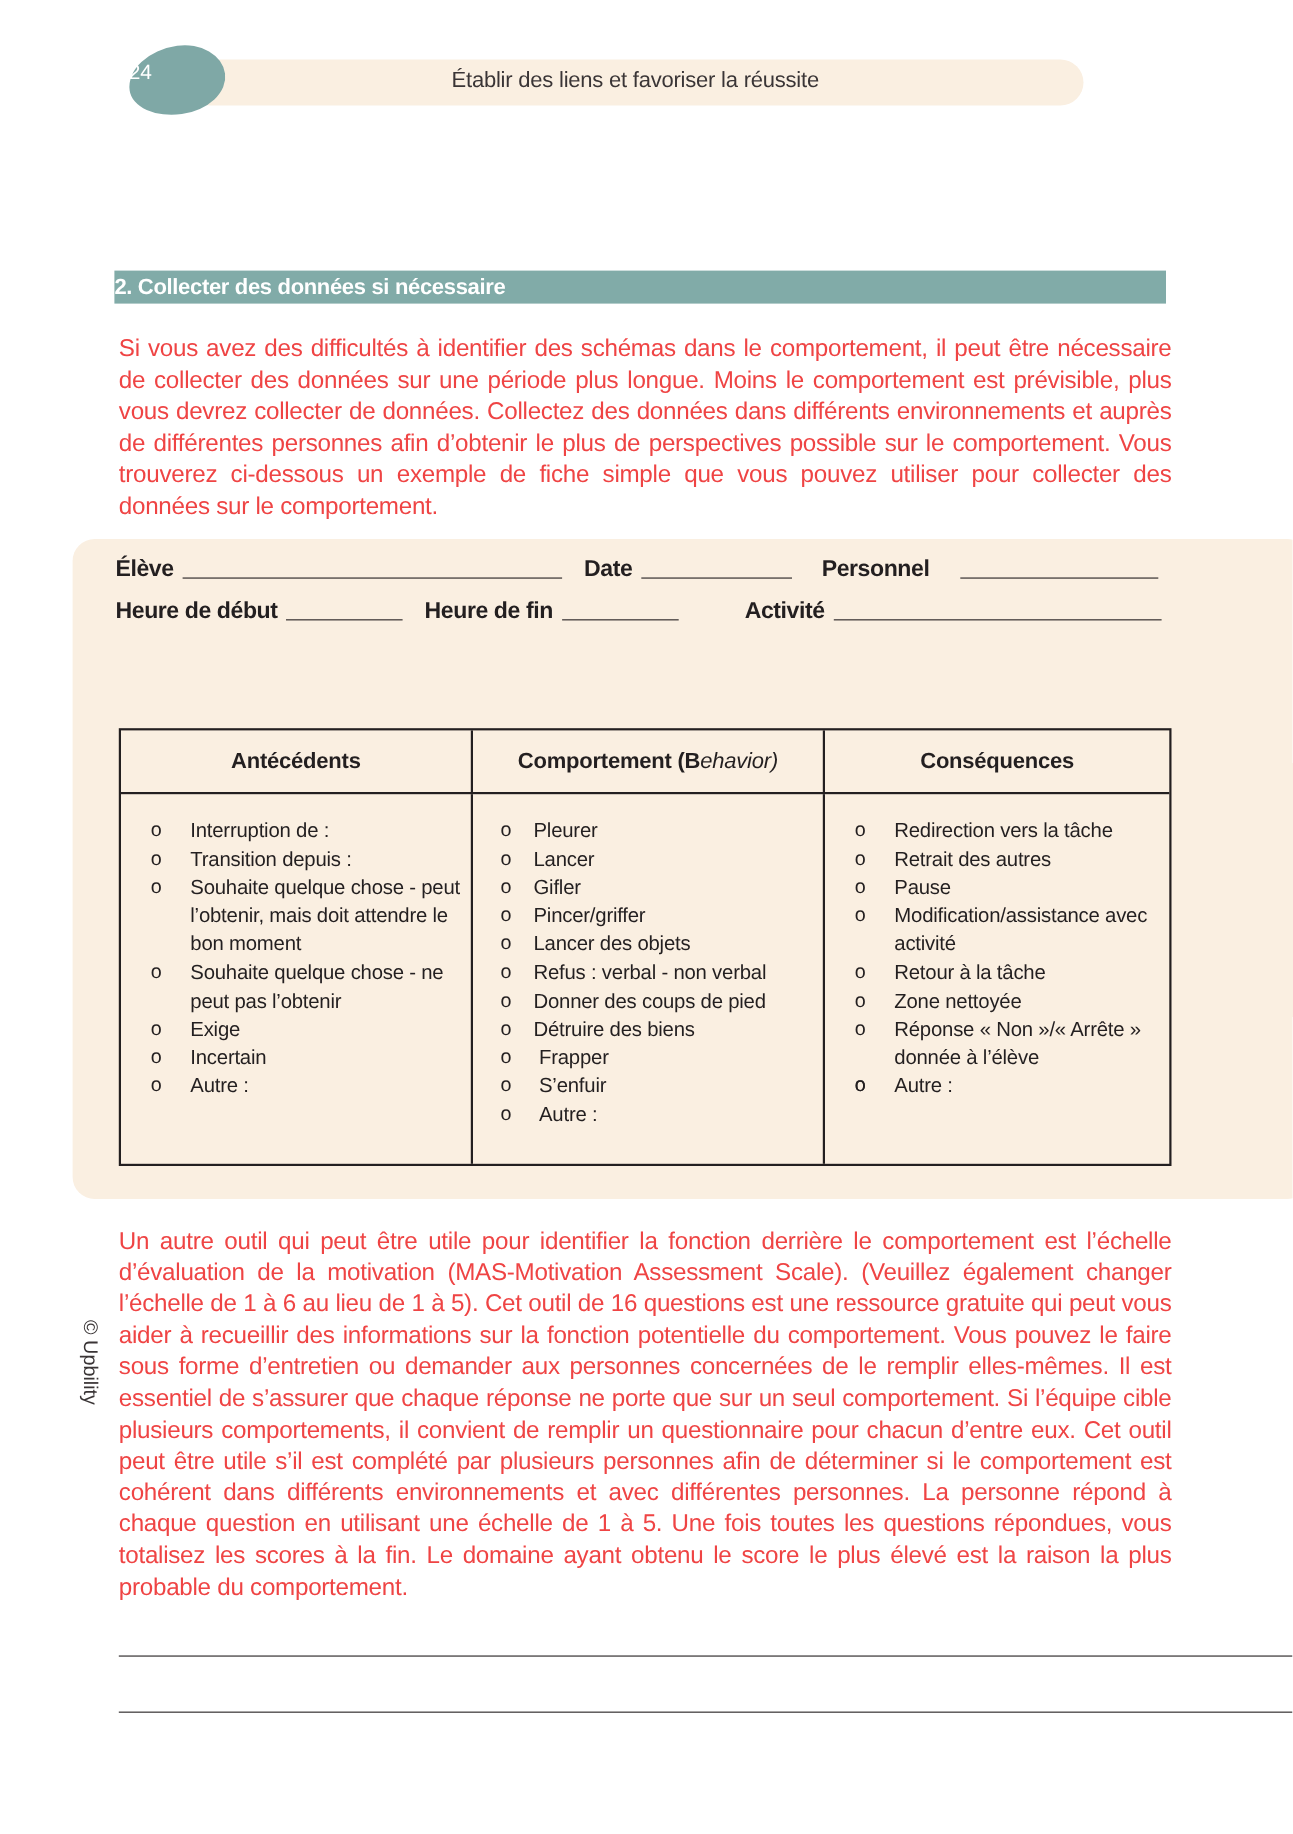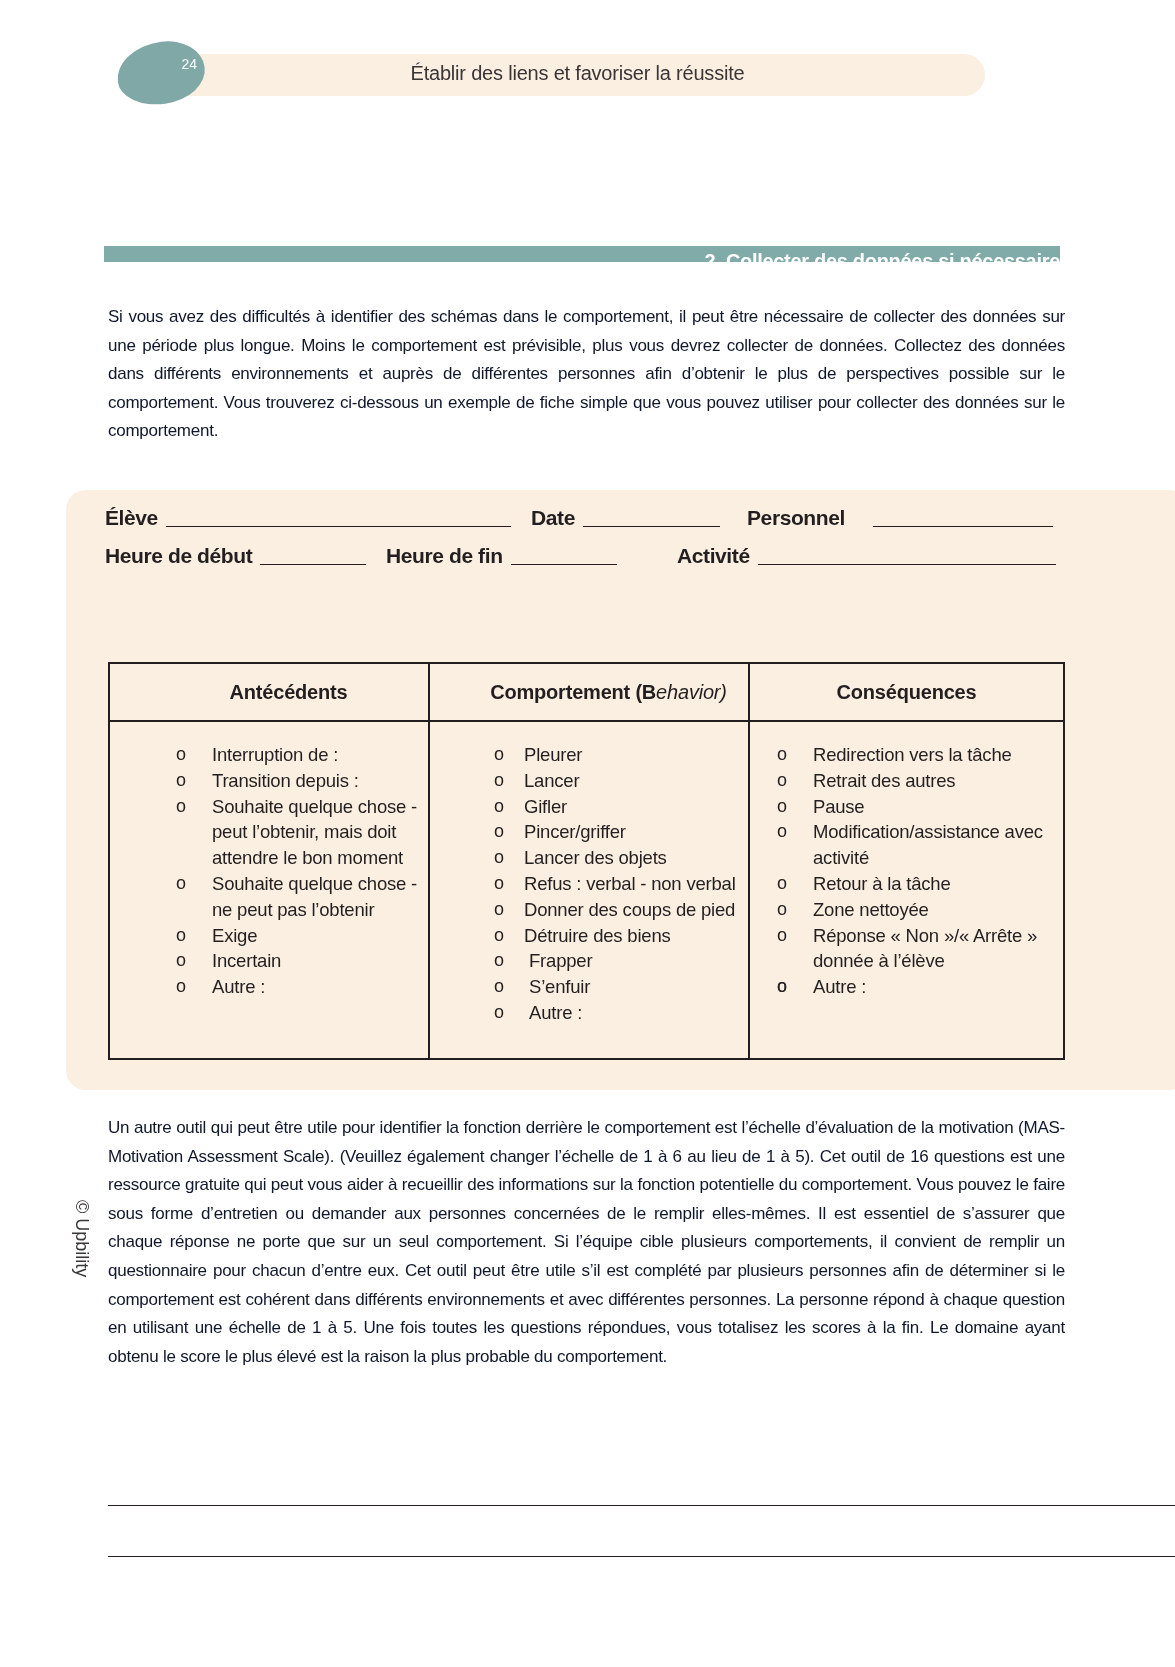--- a/index.html
+++ b/index.html
@@ -7,50 +7,50 @@
          font-family: "Liberation Sans", sans-serif; color: #231f20; }
 
   
   .header-pill { position: absolute; left: 170px; top: 54px; width: 815px; height: 42px;
                  background: #faefe1; border-radius: 21px; }
   .header-title { position: absolute; left: 170px; top: 62px; width: 815px; text-align: center;
                   font-size: 20px; color: #3a3536; letter-spacing: -0.2px; }
   .page-blob { position: absolute; left: 117px; top: 42px; width: 88px; height: 62px;
                background: #7fa8a6; border-radius: 55% 45% 50% 50% / 55% 50% 50% 45%;
                transform: rotate(-8deg); }
-  .page-number { position: absolute; left: 117px; top: 56px; width: 80px; text-align: right;
-                 font-size: 14px; color: #ffffff; }
+  .page-number { position: absolute; left: 117px; top: 56px; width: 80px; text-align: left;
+                 font-size: 19px; color: #ffffff; }
 
   
-  .section-bar { position: absolute; left: 104px; top: 246px; width: 956px; height: 16px;
+  .section-bar { position: absolute; left: 104px; top: 246px; width: 956px; height: 30px;
                  background: #81aba8; color: #ffffff; font-weight: bold; font-size: 20px;
-                 text-align: right; line-height: 31px; letter-spacing: -0.3px; }
+                 text-align: left; line-height: 31px; letter-spacing: -0.3px; }
 
   
-  .para { position: absolute; left: 108px; width: 957px; font-size: 17px; line-height: 28.6px;
-          text-align: justify; color: #0f172a; letter-spacing: -0.25px; }
+  .para { position: absolute; left: 108px; width: 957px; font-size: 22px; line-height: 28.6px;
+          text-align: justify; color: #ef4444; letter-spacing: -0.25px; }
   .para-1 { top: 303px; }
   .para-2 { top: 1114px; }
 
   
   .form-box { position: absolute; left: 66px; top: 490px; width: 1124px; height: 600px;
               background: #faefe1; border-radius: 20px; }
   .field { position: absolute; font-weight: bold; font-size: 21px; color: #231f20;
            letter-spacing: -0.4px; white-space: nowrap; }
   .field .line { display: inline-block; border-bottom: 1.5px solid #231f20; vertical-align: baseline;
                  height: 1px; margin-left: 8px; position: relative; top: 2px; }
 
   
   .abc-table { position: absolute; left: 108px; top: 662px; width: 957px; height: 398px;
                border: 2px solid #231f20; box-sizing: border-box; display: grid;
                grid-template-columns: 320px 320px 1fr; grid-template-rows: 58px 1fr; }
   .th { border-bottom: 2px solid #231f20; font-weight: bold; font-size: 20px;
         display: flex; align-items: center; justify-content: center; letter-spacing: -0.2px; }
   .th .normal { font-weight: normal; font-style: italic; }
-  .col-sep { border-right: 2px solid #231f20; padding-left: 39px; }
+  .col-sep { border-right: 2px solid #231f20; }
   .td { padding-top: 20px; }
   .td ul { list-style: none; margin: 0; padding: 0; }
   .td li { position: relative; font-size: 18.5px; line-height: 25.8px; padding-left: 63px;
            padding-right: 6px; letter-spacing: -0.2px; }
   .td li .bullet { position: absolute; left: 27px; top: 0; font-size: 18px; }
   .td.mid li { padding-left: 55px; }
   .td.mid li .bullet { left: 25px; }
   .td.mid li.indent { padding-left: 60px; }
 
   

